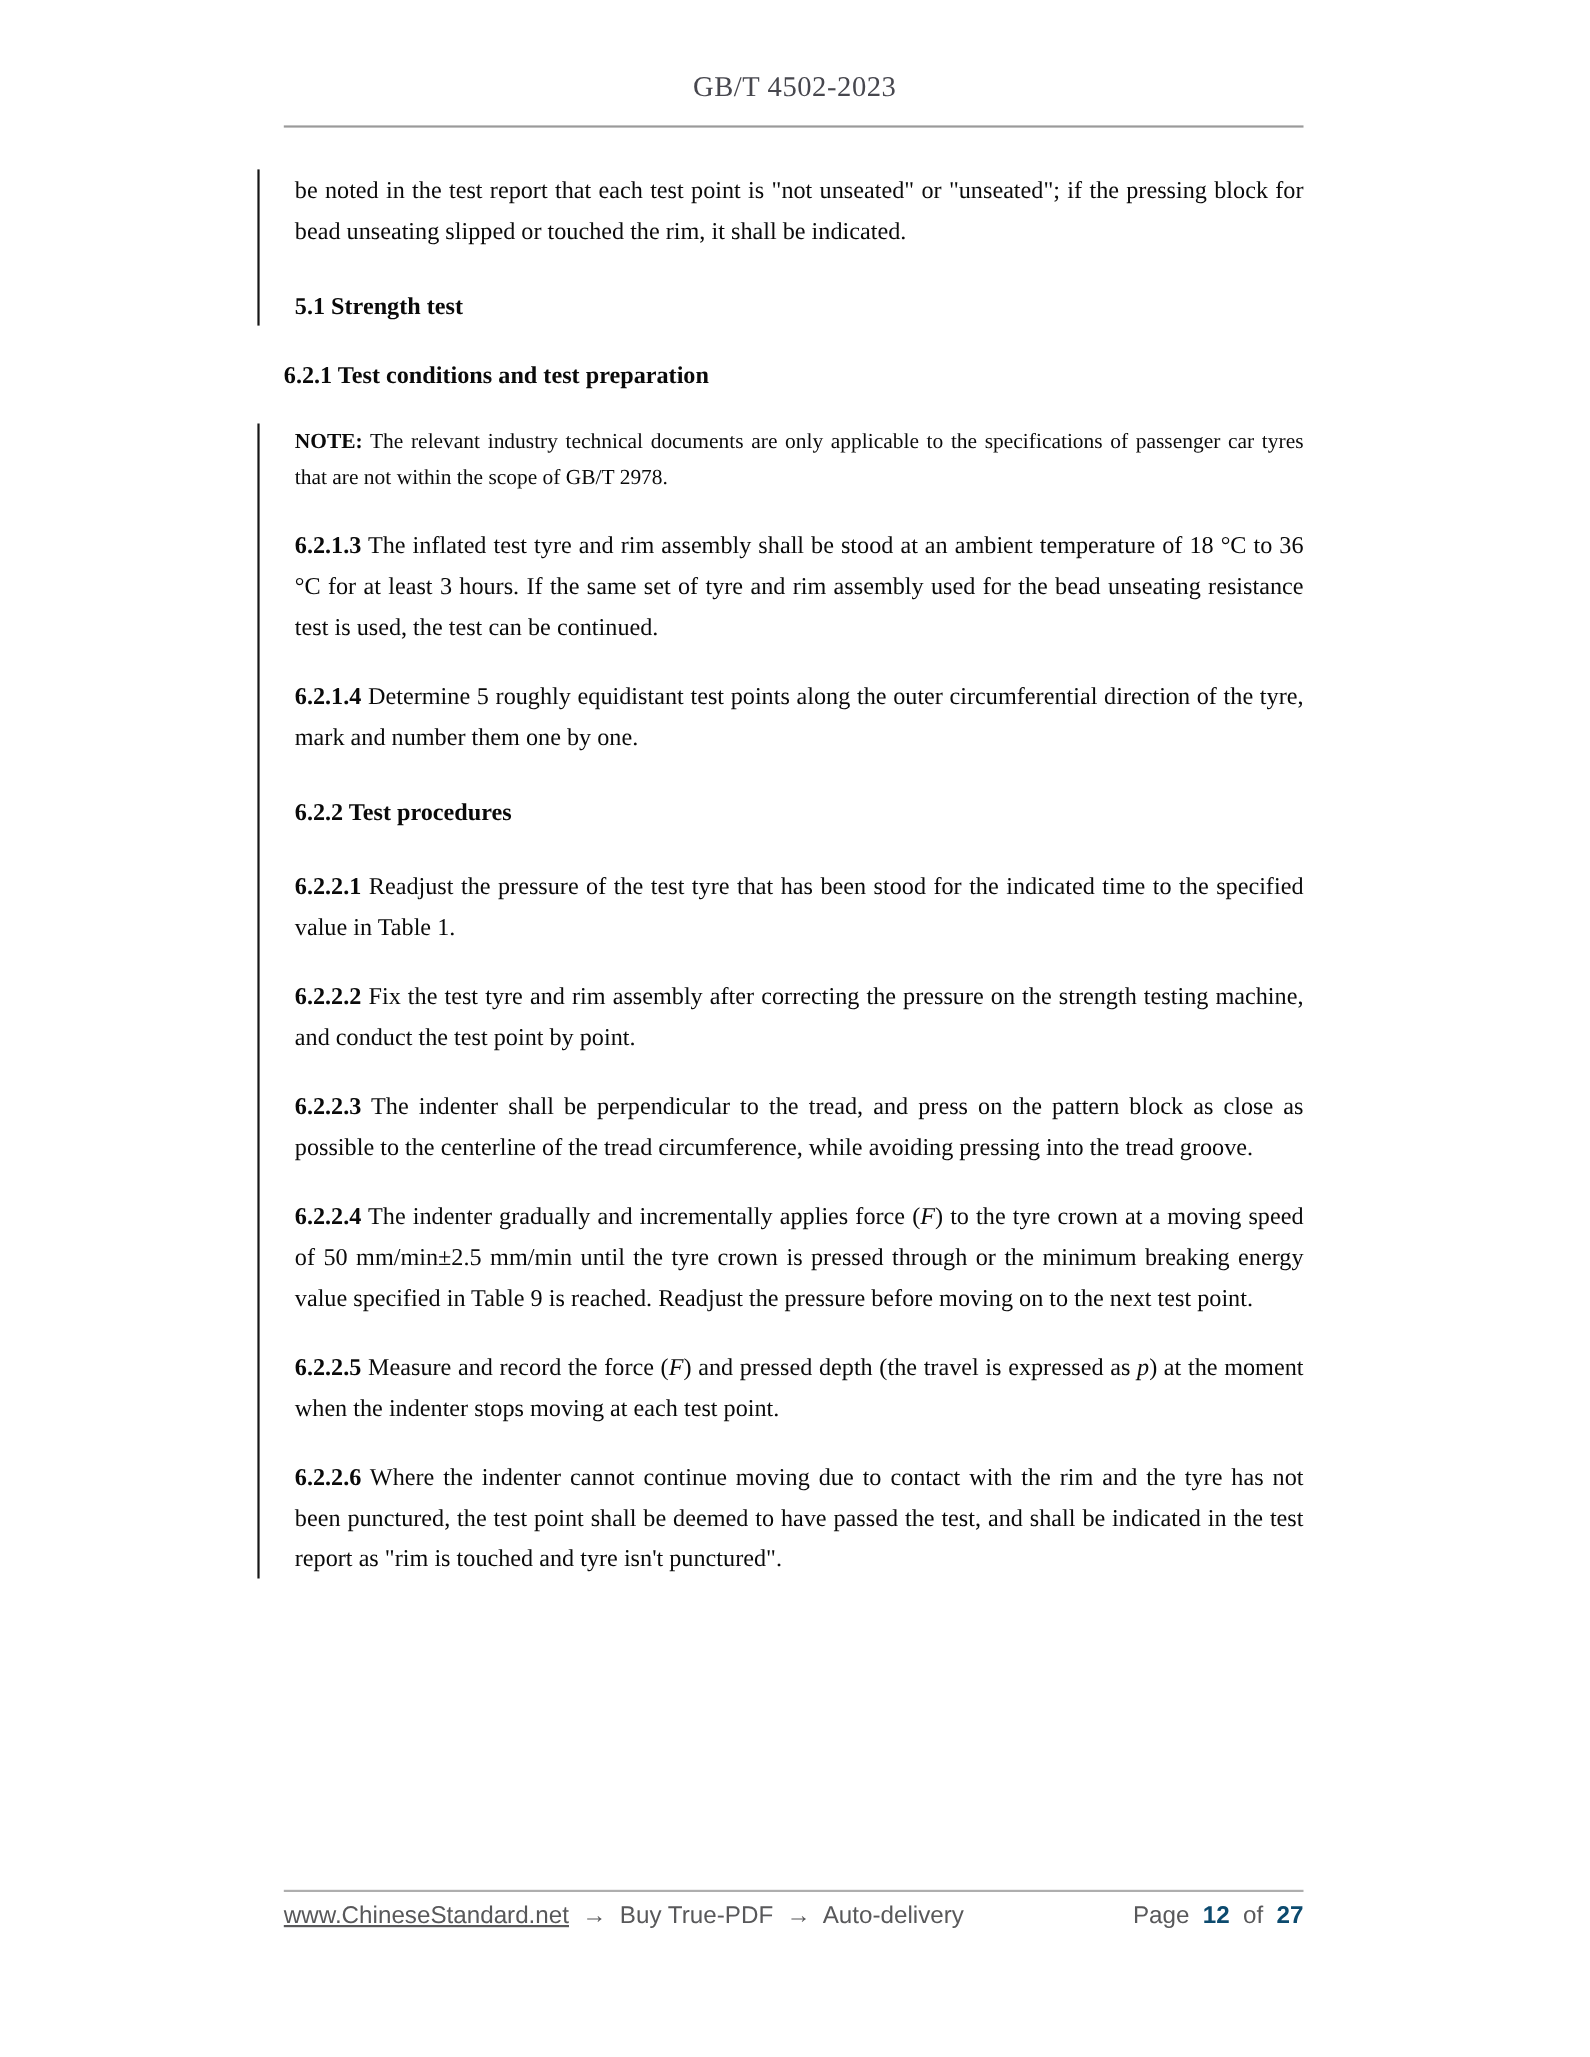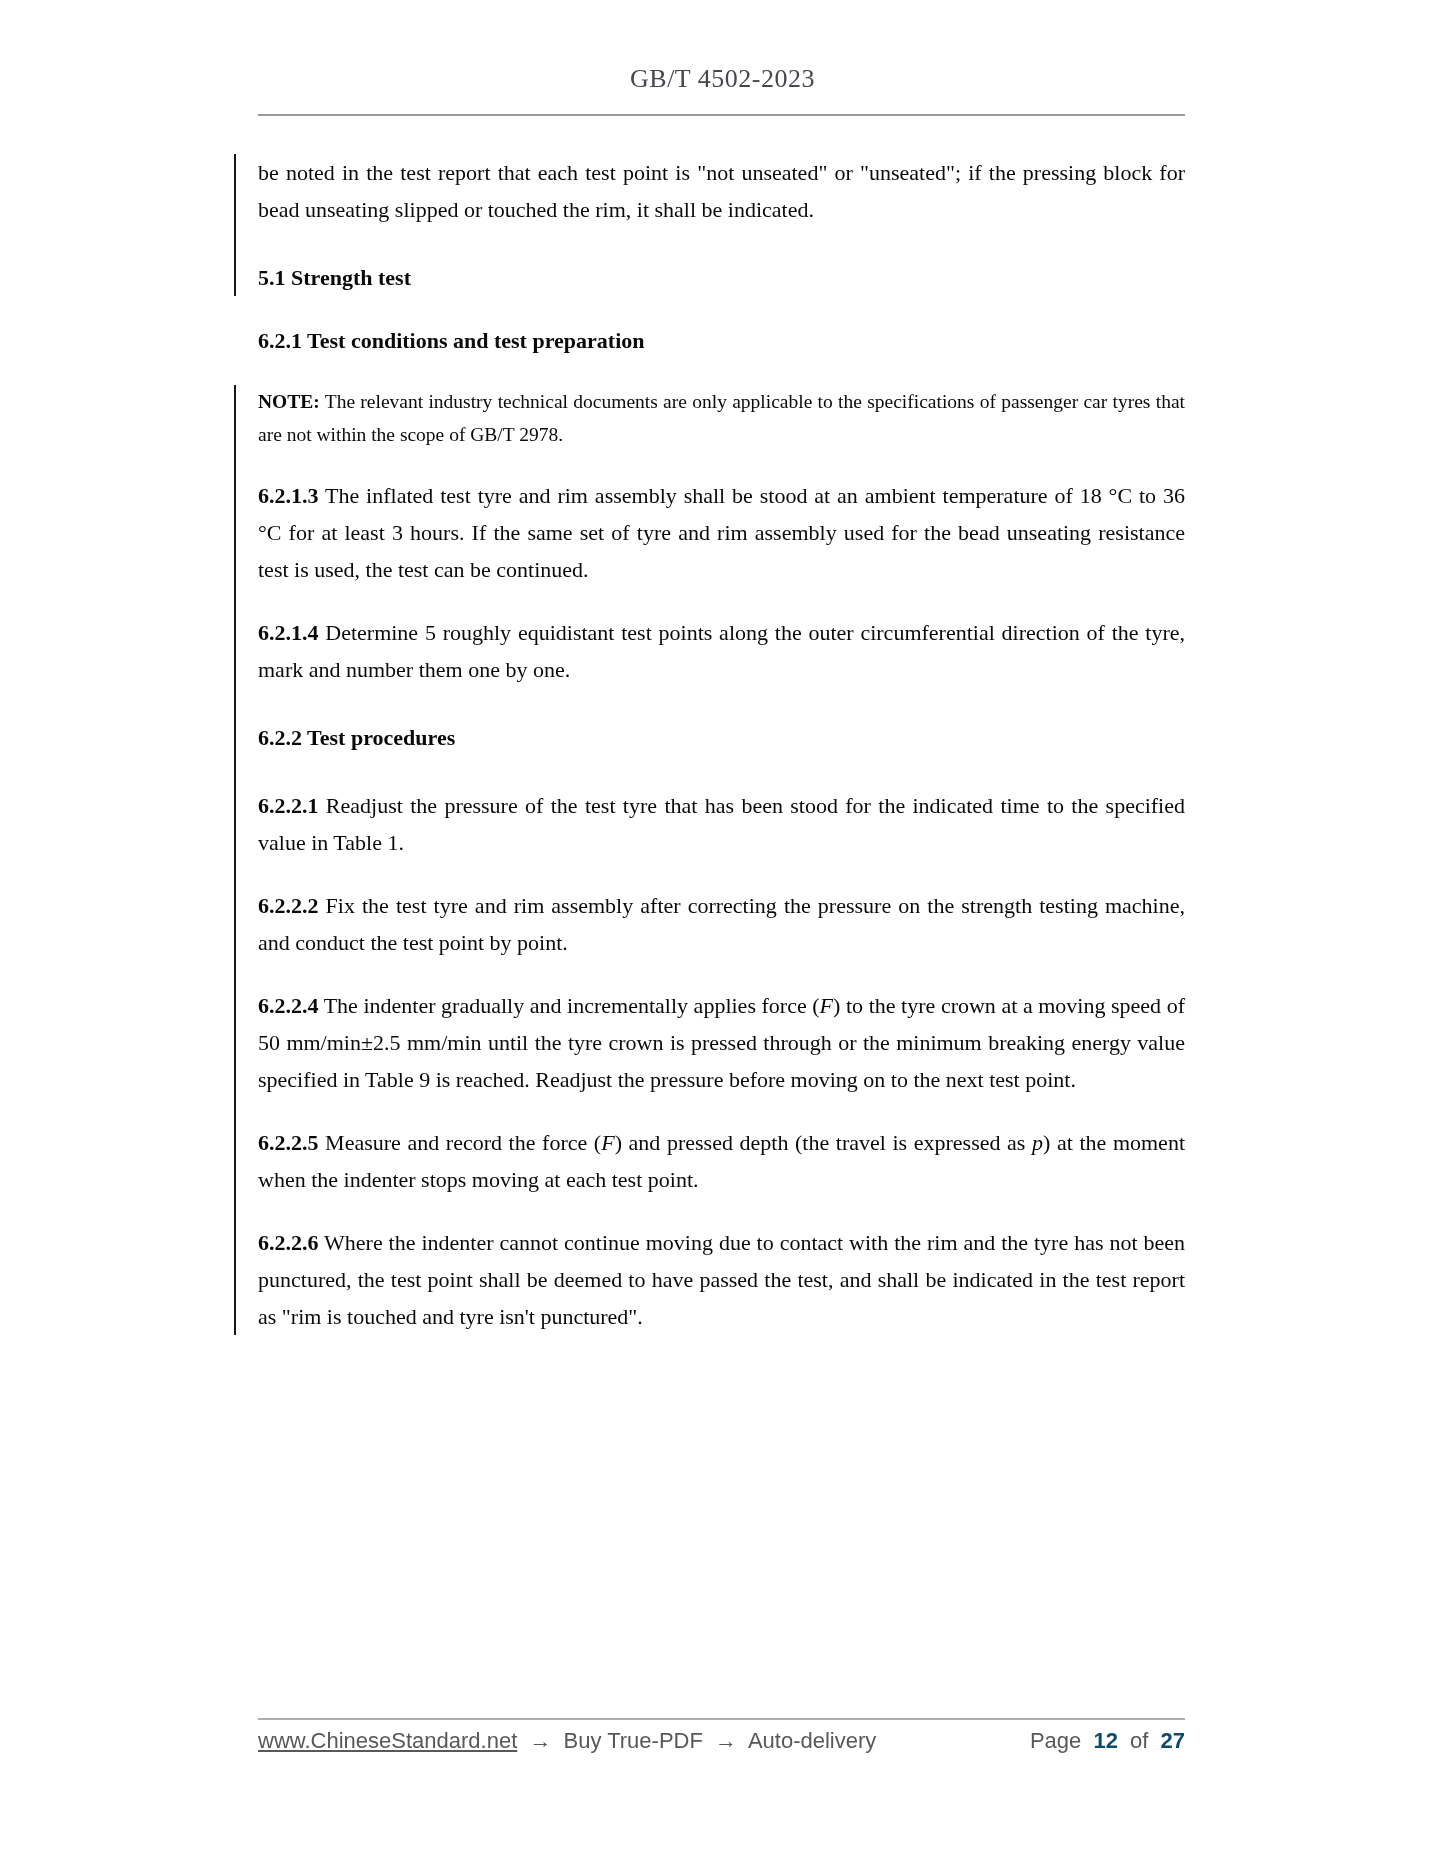--- a/index.html
+++ b/index.html
@@ -26,21 +26,21 @@
     height:0;
   }
   
   .content {
     margin:0 260px 0 258px;
     padding-top:38px;
   }
   .group { margin:0; }
   .group.bar {
     border-left:2px solid #161616;
-    padding-left:22px;
+    padding-left:32px;
     margin-left:-24px;
   }
   .blk {
     margin:0 0 26px 0;
     font-size:22px;
     line-height:37px;
     text-align:justify;
   }
   .blk.h {
     margin:31px 0;
@@ -105,20 +105,21 @@
       <div class="group">
         <p class="blk h"><span class="seg-b">6.2.1 Test conditions and test preparation</span></p>
       </div>
       <div class="group bar">
         <p class="blk note"><span class="seg-b">NOTE:</span><span class="seg-n"> The relevant industry technical documents are only applicable to the specifications of passenger car tyres that are not within the scope of GB/T 2978.</span></p>
         <p class="blk p"><span class="seg-b">6.2.1.3</span><span class="seg-n"> The inflated test tyre and rim assembly shall be stood at an ambient temperature of 18 °C to 36 °C for at least 3 hours. If the same set of tyre and rim assembly used for the bead unseating resistance test is used, the test can be continued.</span></p>
         <p class="blk p"><span class="seg-b">6.2.1.4</span><span class="seg-n"> Determine 5 roughly equidistant test points along the outer circumferential direction of the tyre, mark and number them one by one.</span></p>
         <p class="blk h"><span class="seg-b">6.2.2 Test procedures</span></p>
         <p class="blk p"><span class="seg-b">6.2.2.1</span><span class="seg-n"> Readjust the pressure of the test tyre that has been stood for the indicated time to the specified value in Table 1.</span></p>
         <p class="blk p"><span class="seg-b">6.2.2.2</span><span class="seg-n"> Fix the test tyre and rim assembly after correcting the pressure on the strength testing machine, and conduct the test point by point.</span></p>
+        <p class="blk p"><span class="seg-b">6.2.2.3</span><span class="seg-n"> The indenter shall be perpendicular to the tread, and press on the pattern block as close as possible to the centerline of the tread circumference, while avoiding pressing into the tread groove.</span></p>
         <p class="blk p"><span class="seg-b">6.2.2.4</span><span class="seg-n"> The indenter gradually and incrementally applies force (</span><span class="seg-i">F</span><span class="seg-n">) to the tyre crown at a moving speed of 50 mm/min±2.5 mm/min until the tyre crown is pressed through or the minimum breaking energy value specified in Table 9 is reached. Readjust the pressure before moving on to the next test point.</span></p>
         <p class="blk p"><span class="seg-b">6.2.2.5</span><span class="seg-n"> Measure and record the force (</span><span class="seg-i">F</span><span class="seg-n">) and pressed depth (the travel is expressed as </span><span class="seg-i">p</span><span class="seg-n">) at the moment when the indenter stops moving at each test point.</span></p>
         <p class="blk p"><span class="seg-b">6.2.2.6</span><span class="seg-n"> Where the indenter cannot continue moving due to contact with the rim and the tyre has not been punctured, the test point shall be deemed to have passed the test, and shall be indicated in the test report as "rim is touched and tyre isn't punctured".</span></p>
       </div>
     </div>
 
   <div class="footer">
     <hr class="footer-rule">
     <div class="footer-row">
       <span class="footer-left">

